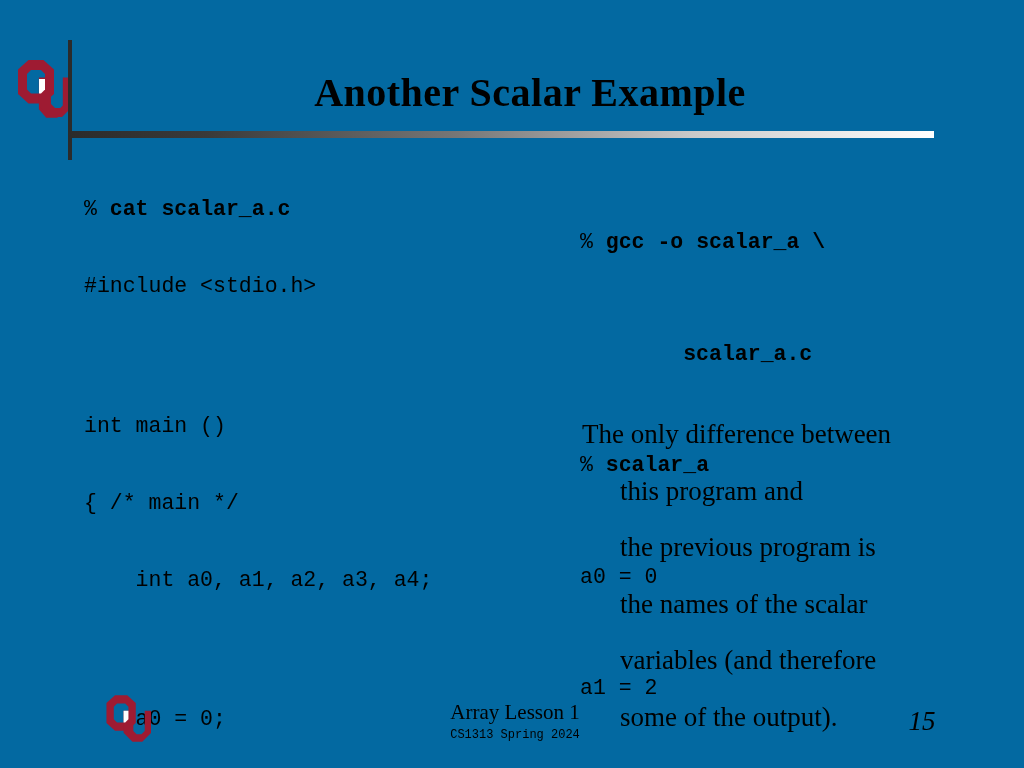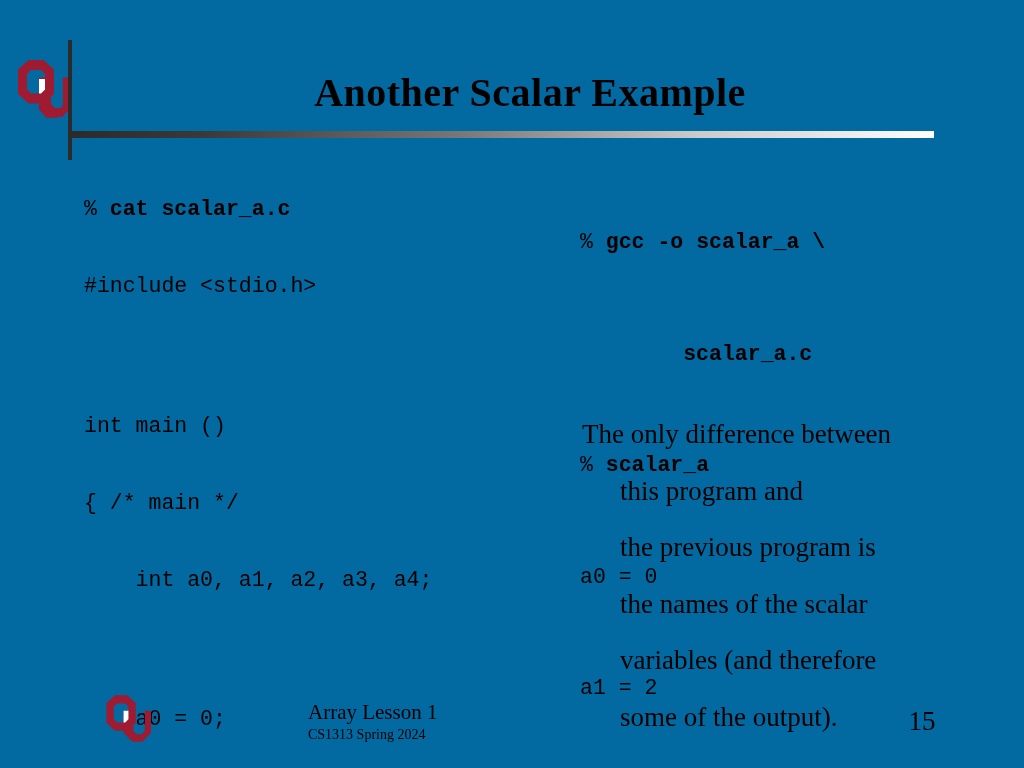--- a/index.html
+++ b/index.html
@@ -132,47 +132,49 @@
     white-space: pre;
     margin-top: 16px;
   }
   #right-note .pline.ind {
     padding-left: 38px;
   }
 
   
   #footer-center {
     position: absolute;
-    left: 308px;
+    left: 315px;
     top: 700px;
     width: 400px;
-    text-align: left;
+    text-align: center;
     font-family: "Liberation Serif", "DejaVu Serif", serif;
     color: #000000;
   }
   #footer-line1 {
     display: block;
     font-size: 21px;
     line-height: 25px;
   }
   #footer-line2 {
     display: block;
-    font-size: 14px;
+    font-size: 12px;
     line-height: 20px;
+    font-family: Liberation Mono, monospace;
   }
   #page-number {
     position: absolute;
     left: 872px;
     top: 705px;
     width: 100px;
     text-align: center;
     font-family: "Liberation Serif", "DejaVu Serif", serif;
     font-size: 27px;
     line-height: 32px;
     color: #000000;
+    font-style: italic;
   }
 </style>
 </head>
 <body>
 
 <div id="slide">
 
   <svg id="header-logo" class="ou-logo" viewBox="0 0 120 140" aria-hidden="true">
     <g fill="#9E1B32">
 

